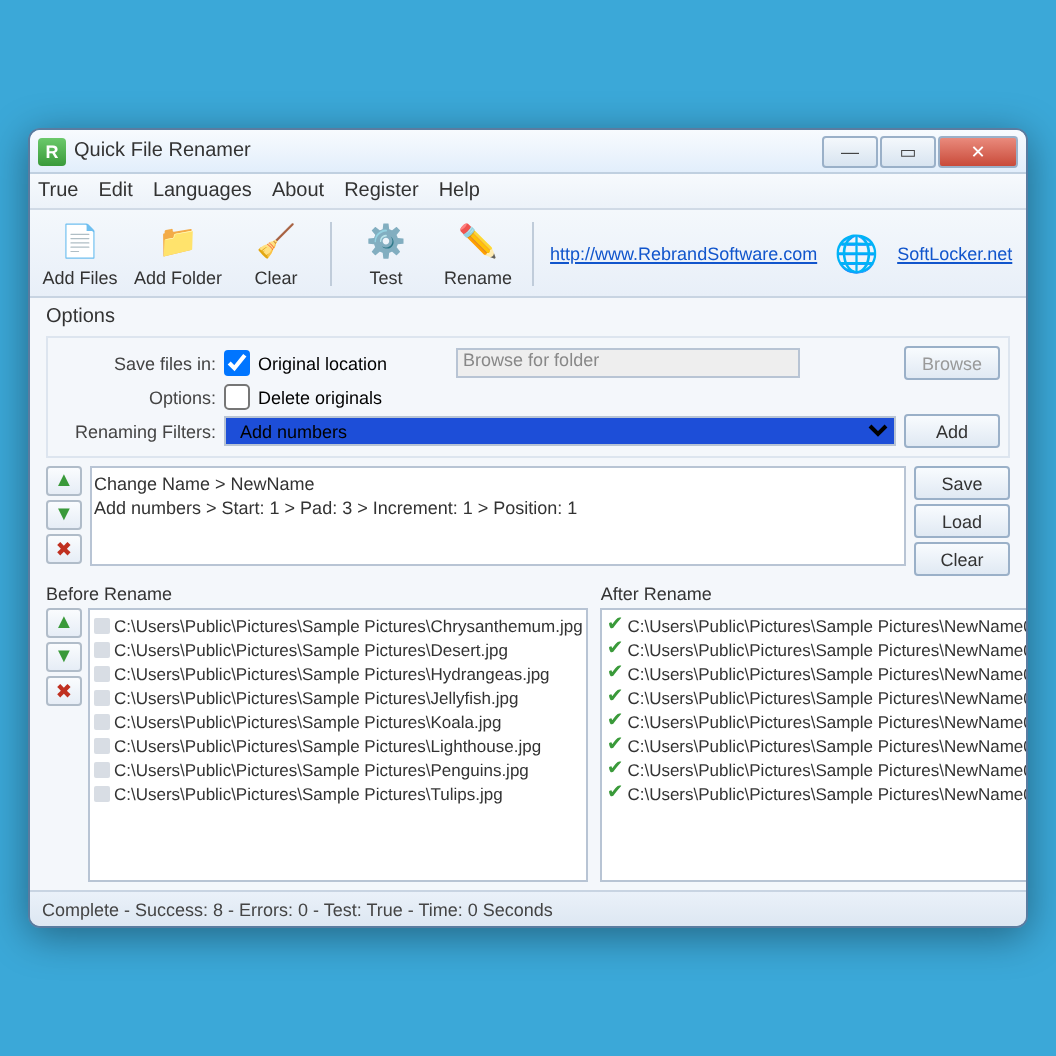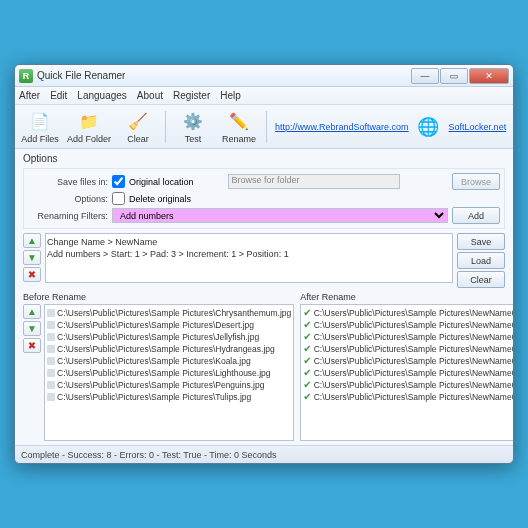--- a/index.html
+++ b/index.html
@@ -96,21 +96,21 @@
 }
 .section-lbl { font-size:10px; color:#333; }
 .opts {
   border: 1px solid #dde5ef;
   padding: 4px;
   font-size:9px;
 }
 .row { display:flex; align-items:center; gap:4px; height:17px;}
 .row .rlbl { width:80px; text-align:right; color:#444; font-size:9px;}
 .row input[type=text], .row select, .disabled-input {
-  height:15px; border:1px solid #b8c4d4; background:#f0abfc; font-size:9px; padding:0 3px;
+  height:15px; border:1px solid #b8c4d4; background:#1d4ed8; font-size:9px; padding:0 3px;
 }
 .disabled-input { background:#eee; color:#888; }
 .btn {
   height:17px; min-width:48px; border:1px solid #9ab0c8;
   background:linear-gradient(#f8fbfe,#e0e9f3);
   border-radius:2px; font-size:9px; color:#333;
   display:flex;align-items:center;justify-content:center;
 }
 .btn.dis { color:#999;margin-left:48px; }
 .filter-area {
@@ -157,21 +157,21 @@
     <div class="icon-small">R</div>
     <div class="title">Quick File Renamer</div>
     <div class="win-buttons">
       <div class="win-btn">—</div>
       <div class="win-btn">▭</div>
       <div class="win-btn close">✕</div>
     </div>
   </div>
 
   <div class="menubar">
-    <span>After</span>
+    <span>True</span>
     <span>Edit</span>
     <span>Languages</span>
     <span>About</span>
     <span>Register</span>
     <span>Help</span>
   </div>
 
   <div class="toolbar">
     <div class="tool-btn">
       <div class="tool-icon">📄</div>
@@ -255,25 +255,25 @@
               <div class="li">
                 <span class="bullet"></span>
                 <span>C:\Users\Public\Pictures\Sample Pictures\Chrysanthemum.jpg</span>
               </div>
               <div class="li">
                 <span class="bullet"></span>
                 <span>C:\Users\Public\Pictures\Sample Pictures\Desert.jpg</span>
               </div>
               <div class="li">
                 <span class="bullet"></span>
+                <span>C:\Users\Public\Pictures\Sample Pictures\Hydrangeas.jpg</span>
+              </div>
+              <div class="li">
+                <span class="bullet"></span>
                 <span>C:\Users\Public\Pictures\Sample Pictures\Jellyfish.jpg</span>
-              </div>
-              <div class="li">
-                <span class="bullet"></span>
-                <span>C:\Users\Public\Pictures\Sample Pictures\Hydrangeas.jpg</span>
               </div>
               <div class="li">
                 <span class="bullet"></span>
                 <span>C:\Users\Public\Pictures\Sample Pictures\Koala.jpg</span>
               </div>
               <div class="li">
                 <span class="bullet"></span>
                 <span>C:\Users\Public\Pictures\Sample Pictures\Lighthouse.jpg</span>
               </div>
               <div class="li">

